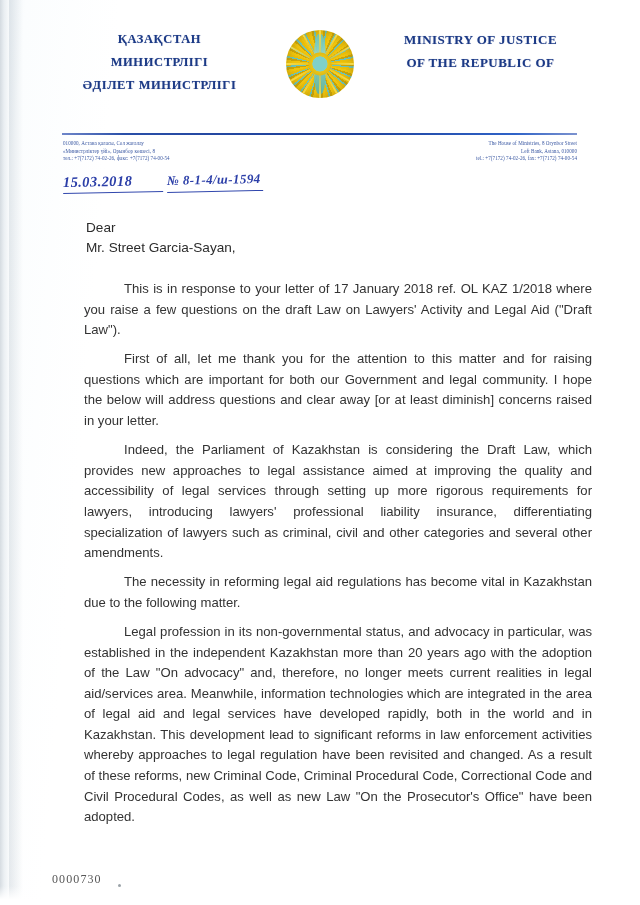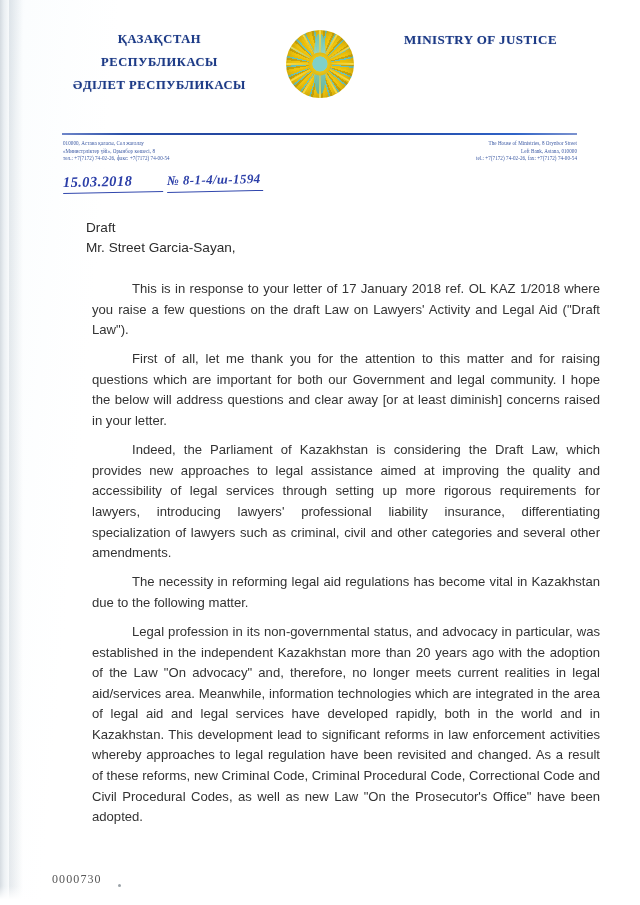--- a/index.html
+++ b/index.html
@@ -162,21 +162,21 @@
     position: absolute;
     left: 86px; top: 218px;
     color: #2c2c2c;
     font-size: 13.6px;
     line-height: 20px;
   }
   #salutation span { display: block; }
 
   #body {
     position: absolute;
-    left: 92px; top: 279px;
+    left: 84px; top: 279px;
     width: 508px;
     color: #333333;
     font-size: 13.1px;
     line-height: 20.6px;
     text-align: justify;
   }
   #body p {
     margin: 0 0 8.5px 0;
     text-indent: 40px;
   }
@@ -210,22 +210,22 @@
 <div id="page">
 
   <div id="paper-tint"></div>
   <div id="left-edge-strip"></div>
   <div id="edge-shadow"></div>
 
   <div id="letterhead">
 
     <div class="lh-block left">
       <span class="lh-line">ҚАЗАҚСТАН</span>
-      <span class="lh-line">РЕСПУБЛИКАСЫ</span>
-      <span class="lh-line">ӘДІЛЕТ РЕСПУБЛИКАСЫ</span>
+      <span class="lh-line">МИНИСТРЛІГІ</span>
+      <span class="lh-line">ӘДІЛЕТ МИНИСТРЛІГІ</span>
     </div>
 
     <div id="emblem-wrap">
       <div id="emblem">
         <div class="emblem-ray" style="transform:rotate(0deg)"></div>
         <div class="emblem-ray" style="transform:rotate(30deg)"></div>
         <div class="emblem-ray" style="transform:rotate(60deg)"></div>
         <div class="emblem-ray" style="transform:rotate(90deg)"></div>
         <div class="emblem-ray" style="transform:rotate(120deg)"></div>
         <div class="emblem-ray" style="transform:rotate(150deg)"></div>
@@ -233,20 +233,21 @@
         <div class="emblem-ray" style="transform:rotate(210deg)"></div>
         <div class="emblem-ray" style="transform:rotate(240deg)"></div>
         <div class="emblem-ray" style="transform:rotate(270deg)"></div>
         <div class="emblem-ray" style="transform:rotate(300deg)"></div>
         <div class="emblem-ray" style="transform:rotate(330deg)"></div>
       </div>
     </div>
 
     <div class="lh-block right">
       <span class="lh-line">MINISTRY OF JUSTICE</span>
+      <span class="lh-line">OF THE REPUBLIC OF</span>
     </div>
 
   </div>
 
   <div id="header-rule"></div>
 
   <div class="addr" id="addr-left">
     <span>010000, Астана қаласы, Сол жағалау</span>
     <span>«Министрліктер үйі», Орынбор көшесі, 8</span>
     <span>тел.: +7(7172) 74-02-26, факс: +7(7172) 74-00-54</span>
@@ -259,21 +260,21 @@
   </div>
 
   <div id="reg-line">
     <span id="reg-date">15.03.2018</span>
     <span id="reg-no">№ 8-1-4/ш-1594</span>
     <span id="reg-underline-1"></span>
     <span id="reg-underline-2"></span>
   </div>
 
   <div id="salutation">
-    <span>Draft</span>
+    <span>Dear</span>
     <span>Mr. Street Garcia-Sayan,</span>
   </div>
 
   <div id="body">
     <p>This is in response to your letter of 17 January 2018 ref. OL KAZ 1/2018 where you raise a few questions on the draft Law on Lawyers' Activity and Legal Aid ("Draft Law").</p>
     <p>First of all, let me thank you for the attention to this matter and for raising questions which are important for both our Government and legal community. I hope the below will address questions and clear away [or at least diminish] concerns raised in your letter.</p>
     <p>Indeed, the Parliament of Kazakhstan is considering the Draft Law, which provides new approaches to legal assistance aimed at improving the quality and accessibility of legal services through setting up more rigorous requirements for lawyers, introducing lawyers' professional liability insurance, differentiating specialization of lawyers such as criminal, civil and other categories and several other amendments.</p>
     <p>The necessity in reforming legal aid regulations has become vital in Kazakhstan due to the following matter.</p>
     <p>Legal profession in its non-governmental status, and advocacy in particular, was established in the independent Kazakhstan more than 20 years ago with the adoption of the Law "On advocacy" and, therefore, no longer meets current realities in legal aid/services area. Meanwhile, information technologies which are integrated in the area of legal aid and legal services have developed rapidly, both in the world and in Kazakhstan. This development lead to significant reforms in law enforcement activities whereby approaches to legal regulation have been revisited and changed. As a result of these reforms, new Criminal Code, Criminal Procedural Code, Correctional Code and Civil Procedural Codes, as well as new Law "On the Prosecutor's Office" have been adopted.</p>
   </div>

